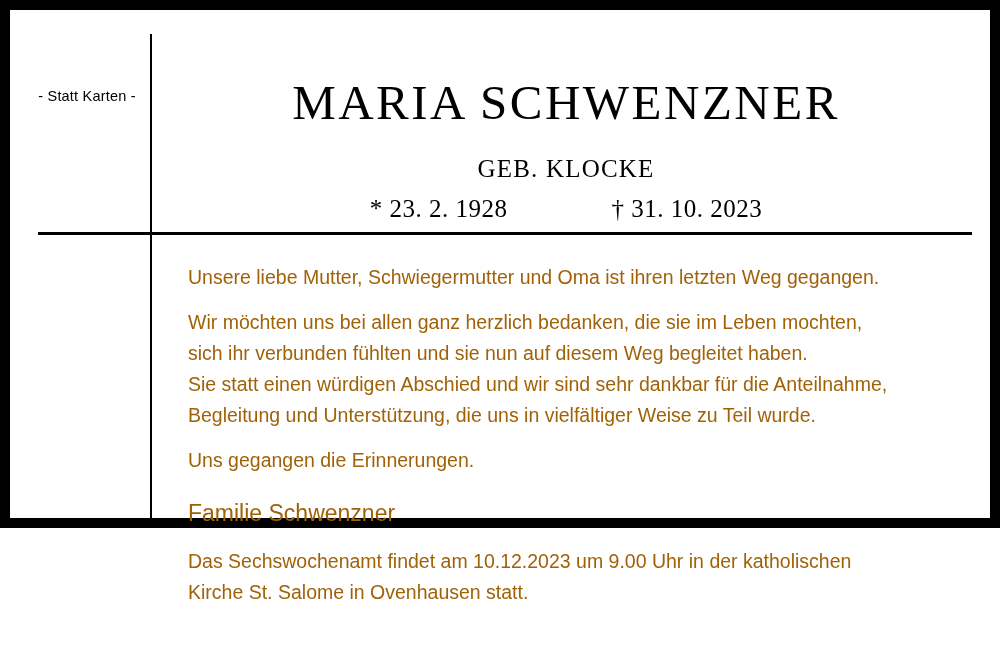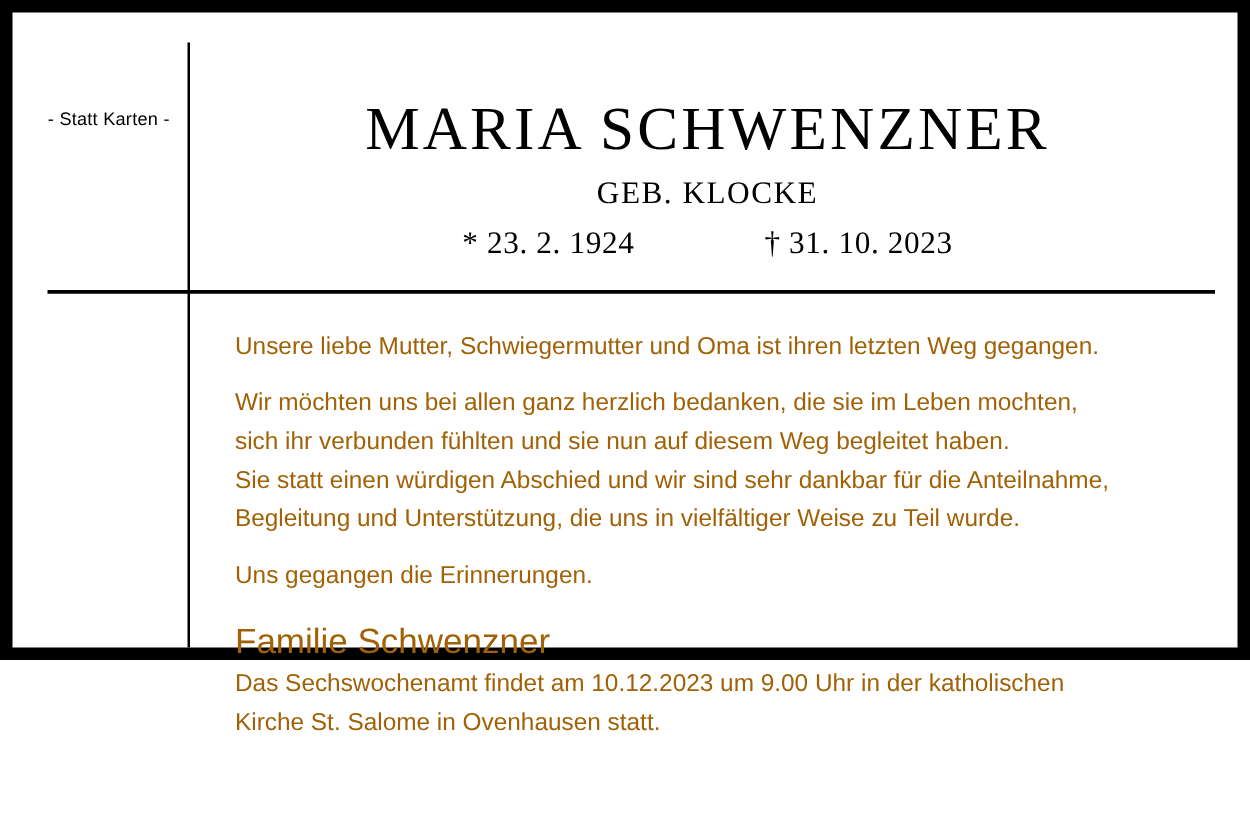--- a/index.html
+++ b/index.html
@@ -69,21 +69,21 @@
     line-height: 62px;
     letter-spacing: 2.5px;
     white-space: nowrap;
     font-weight: 400;
   }
   .maiden {
     font-family: "Liberation Serif", serif;
     font-size: 25px;
     line-height: 30px;
     letter-spacing: 1.2px;
-    margin-top: 6px;
+    margin-top: 20px;
   }
   .dates {
     margin-top: 10px;
     font-family: "Liberation Serif", serif;
     font-size: 25px;
     line-height: 30px;
     letter-spacing: 0.5px;
     display: flex;
     justify-content: center;
   }
@@ -103,41 +103,41 @@
   .para {
     margin: 0 0 14px 0;
   }
   .para.tight {
     margin-bottom: 0;
   }
   .para .line {
     display: block;
   }
   .family {
-    margin: 22px 0 4px 0;
-    font-size: 28px;
+    margin: 22px 0 18px 0;
+    font-size: 23px;
     line-height: 30px;
   }
 </style>
 </head>
 <body>
 
 <div class="obituary">
   <div class="inner">
 
     <div class="vrule"></div>
     <div class="hrule"></div>
 
     <div class="statt-karten">- Statt Karten -</div>
 
     <div class="name-block">
       <div class="name">MARIA SCHWENZNER</div>
       <div class="maiden">GEB. KLOCKE</div>
       <div class="dates">
-        <span class="birth">* 23. 2. 1924</span>
+        <span class="birth">* 23. 2. 1928</span>
         <span class="death">† 31. 10. 2023</span>
       </div>
     </div>
 
     <div class="body-text">
 
       <p class="para">
         <span class="line">Unsere liebe Mutter, Schwiegermutter und Oma ist ihren letzten Weg gegangen.</span>
       </p>
 

